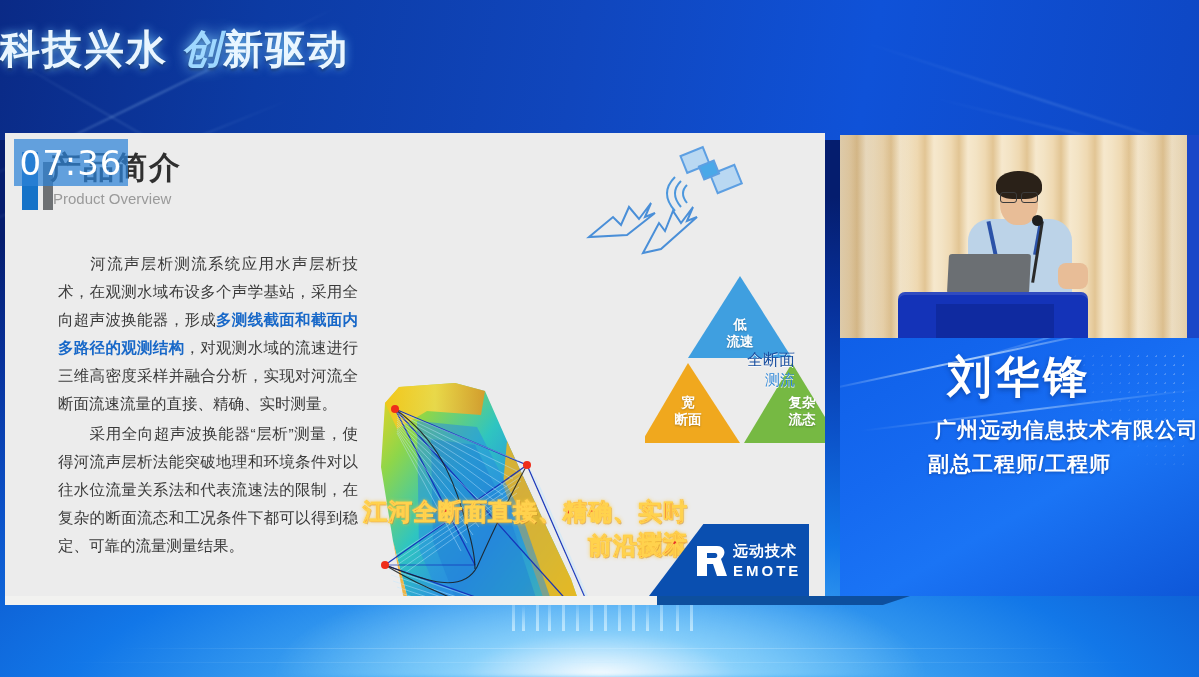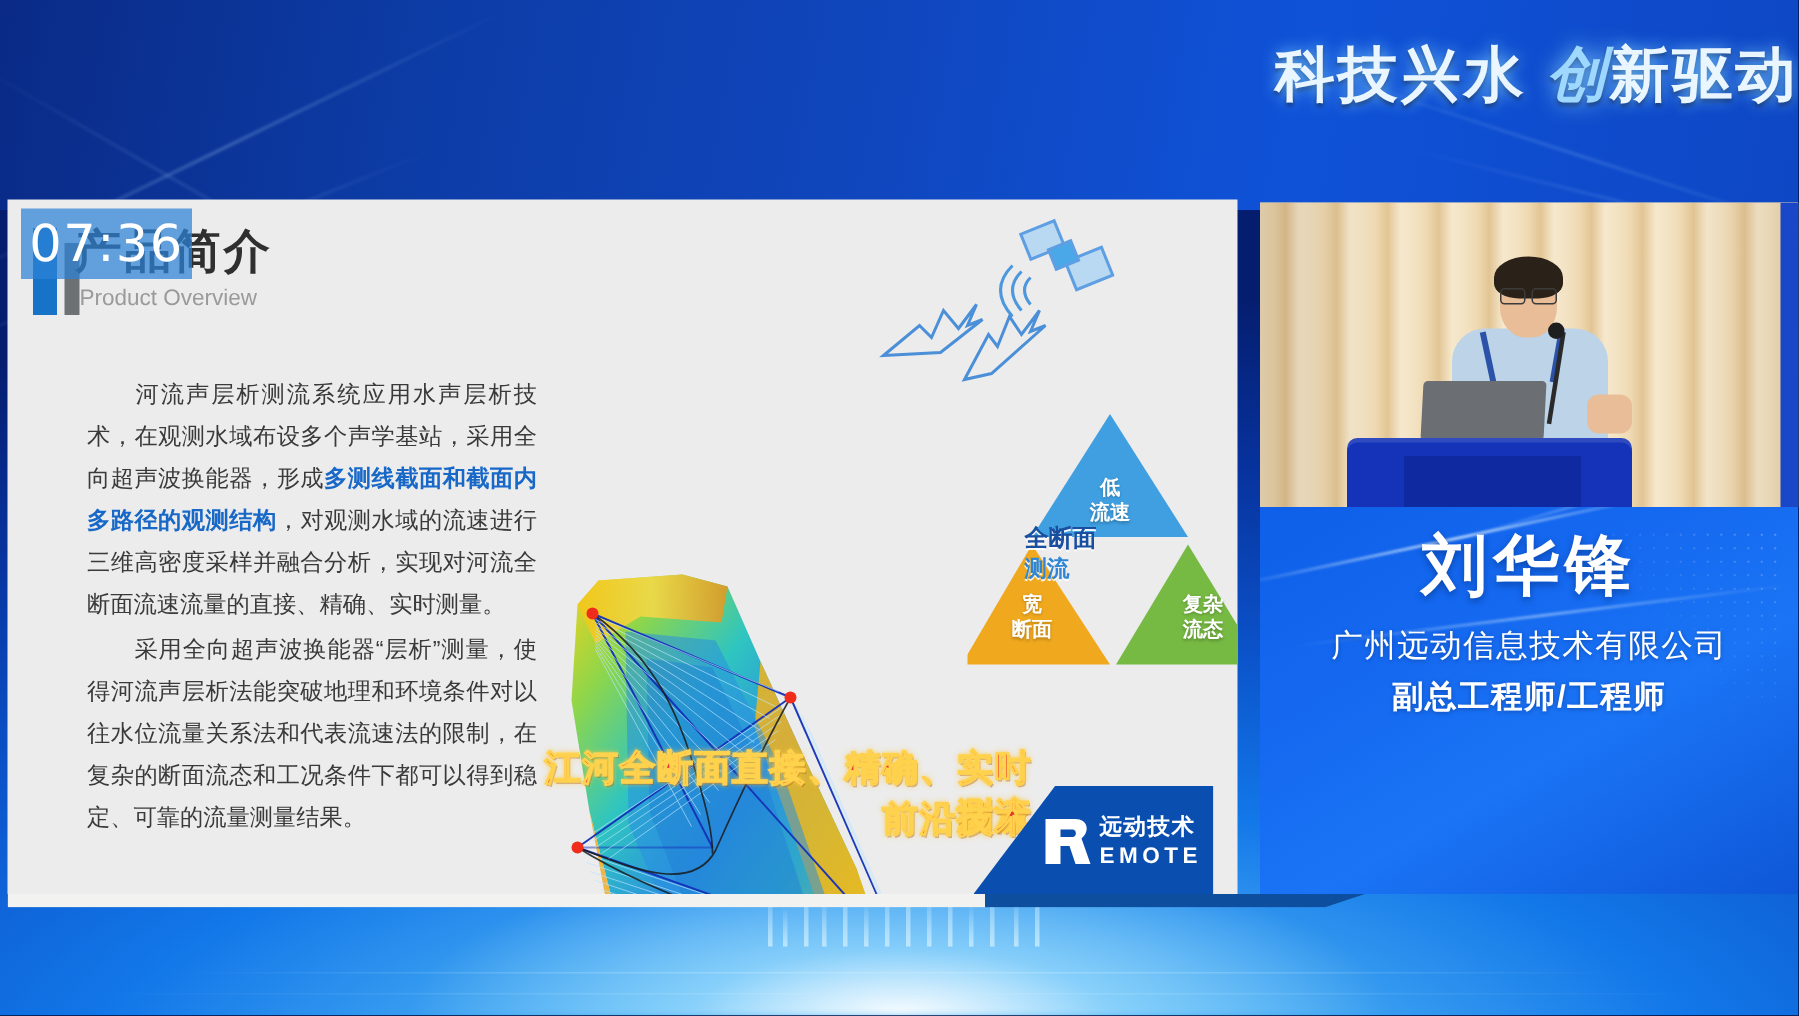--- a/index.html
+++ b/index.html
@@ -21,21 +21,21 @@
   .bg-streak{position:absolute;background:linear-gradient(90deg,rgba(255,255,255,0) 0%,rgba(180,220,255,.55) 50%,rgba(255,255,255,0) 100%);
     height:2px;filter:blur(1px);transform-origin:left center;}
   .bg-glow-city{position:absolute;left:50%;bottom:0;transform:translateX(-50%);
     width:760px;height:150px;
     background:radial-gradient(60% 100% at 50% 100%, rgba(255,255,255,.95) 0%, rgba(180,230,255,.55) 30%, rgba(90,180,255,0) 72%);
     filter:blur(2px);}
   .city-bar{position:absolute;bottom:46px;background:linear-gradient(180deg,rgba(255,255,255,0) 0%,rgba(210,240,255,.75) 100%);width:3px;}
   .floor-line{position:absolute;height:1px;background:linear-gradient(90deg,rgba(255,255,255,0),rgba(200,235,255,.45),rgba(255,255,255,0));}
 
   
-  .hdr-sub{position:absolute;left:0;top:22px;width:1199px;text-align:right;
+  .hdr-sub{position:absolute;left:0;top:22px;width:1199px;text-align:left;
     font-size:40px;font-weight:bold;letter-spacing:2px;color:#eaf6ff;
     text-shadow:0 0 10px rgba(120,200,255,.95),0 2px 3px rgba(0,20,70,.8);}
   .hdr-sub .accent{color:#9fd8ff;font-style:italic;
     text-shadow:0 0 14px rgba(140,215,255,1),0 2px 3px rgba(0,20,70,.8);}
   .hdr-main{position:absolute;left:0;top:78px;width:1199px;text-align:center;
     font-size:40px;font-weight:bold;letter-spacing:14px;
     color:#d8ecff;
     background:linear-gradient(180deg,#ffffff 0%,#dbefff 45%,#8ec6f5 100%);
     -webkit-background-clip:text;background-clip:text;-webkit-text-fill-color:transparent;
     filter:drop-shadow(0 2px 4px rgba(0,25,80,.85));}
@@ -63,22 +63,22 @@
     font-size:24px;font-weight:bold;color:#e8342a;letter-spacing:1px;
     -webkit-text-stroke:0.8px #ffd24d;
     text-shadow:0 0 2px #ffd24d,0 0 4px rgba(255,200,60,.9),1px 1px 0 rgba(120,30,0,.35);}
   #redcap1{top:496px;}
   #redcap2{top:530px;}
 
   
   #tri{position:absolute;left:645px;top:272px;width:190px;height:175px;}
   .tri-label{position:absolute;color:#fff;font-size:13.5px;font-weight:bold;
     text-align:center;line-height:17px;text-shadow:0 1px 2px rgba(0,0,0,.25);}
-  .tri-center{position:absolute;left:38px;top:78px;width:112px;text-align:left;
-    font-size:16px;font-weight:bold;line-height:20px;color:#1a4fa0;
+  .tri-center{position:absolute;left:38px;top:78px;width:112px;text-align:right;
+    font-size:16px;font-weight:normal;line-height:20px;color:#1a4fa0;
     text-shadow:0 1px 0 rgba(255,255,255,.9);}
   .tri-center .ln2{color:#2f86d6;font-size:15px;}
 
   
   #logo-wrap{position:absolute;right:16px;bottom:0;width:160px;height:72px;overflow:hidden;}
   .logo-bg{position:absolute;inset:0;background:#0a4fb0;
     clip-path:polygon(34% 0,100% 0,100% 100%,0 100%);}
   .logo-R{position:absolute;left:46px;top:20px;width:34px;height:34px;}
   .logo-cn{position:absolute;left:84px;top:18px;font-size:15px;font-weight:bold;color:#fff;letter-spacing:1px;}
   .logo-en{position:absolute;left:84px;top:38px;font-size:15px;font-weight:bold;color:#fff;letter-spacing:3px;}
@@ -121,22 +121,22 @@
   .nc-streak{position:absolute;height:2px;
     background:linear-gradient(90deg,rgba(255,255,255,0),rgba(220,240,255,.75),rgba(255,255,255,0));
     transform-origin:left center;filter:blur(.6px);}
   .nc-dots{position:absolute;right:8px;top:14px;width:120px;height:120px;opacity:.5;
     background-image:radial-gradient(rgba(255,255,255,.6) 1px, transparent 1px);
     background-size:9px 9px;-webkit-mask-image:linear-gradient(225deg,#000,transparent 70%);
     mask-image:linear-gradient(225deg,#000,transparent 70%);}
   .nc-name{position:absolute;left:0;top:10px;width:359px;text-align:center;
     font-size:44px;font-weight:bold;color:#fff;letter-spacing:4px;
     text-shadow:0 2px 5px rgba(0,30,90,.45);}
-  .nc-org{position:absolute;left:0;top:78px;width:359px;text-align:center;
-    font-size:21px;font-weight:normal;color:#fff;letter-spacing:1px;
+  .nc-org{position:absolute;left:0;top:78px;width:359px;text-align:right;
+    font-size:21px;font-weight:bold;color:#fff;letter-spacing:1px;
     text-shadow:0 1px 3px rgba(0,30,90,.4);}
   .nc-role{position:absolute;left:0;top:112px;width:359px;text-align:center;
     font-size:21px;font-weight:bold;color:#fff;letter-spacing:1px;
     text-shadow:0 1px 3px rgba(0,30,90,.4);}
 
   
   .slide-shadow{position:absolute;left:5px;top:596px;width:905px;height:9px;
     background:linear-gradient(90deg,#f2f2f0 0%,#f2f2f0 72%,#0d4f9e 72%,#0d4f9e 100%);
     clip-path:polygon(0 0,100% 0,97% 100%,0 100%);}
 </style>

